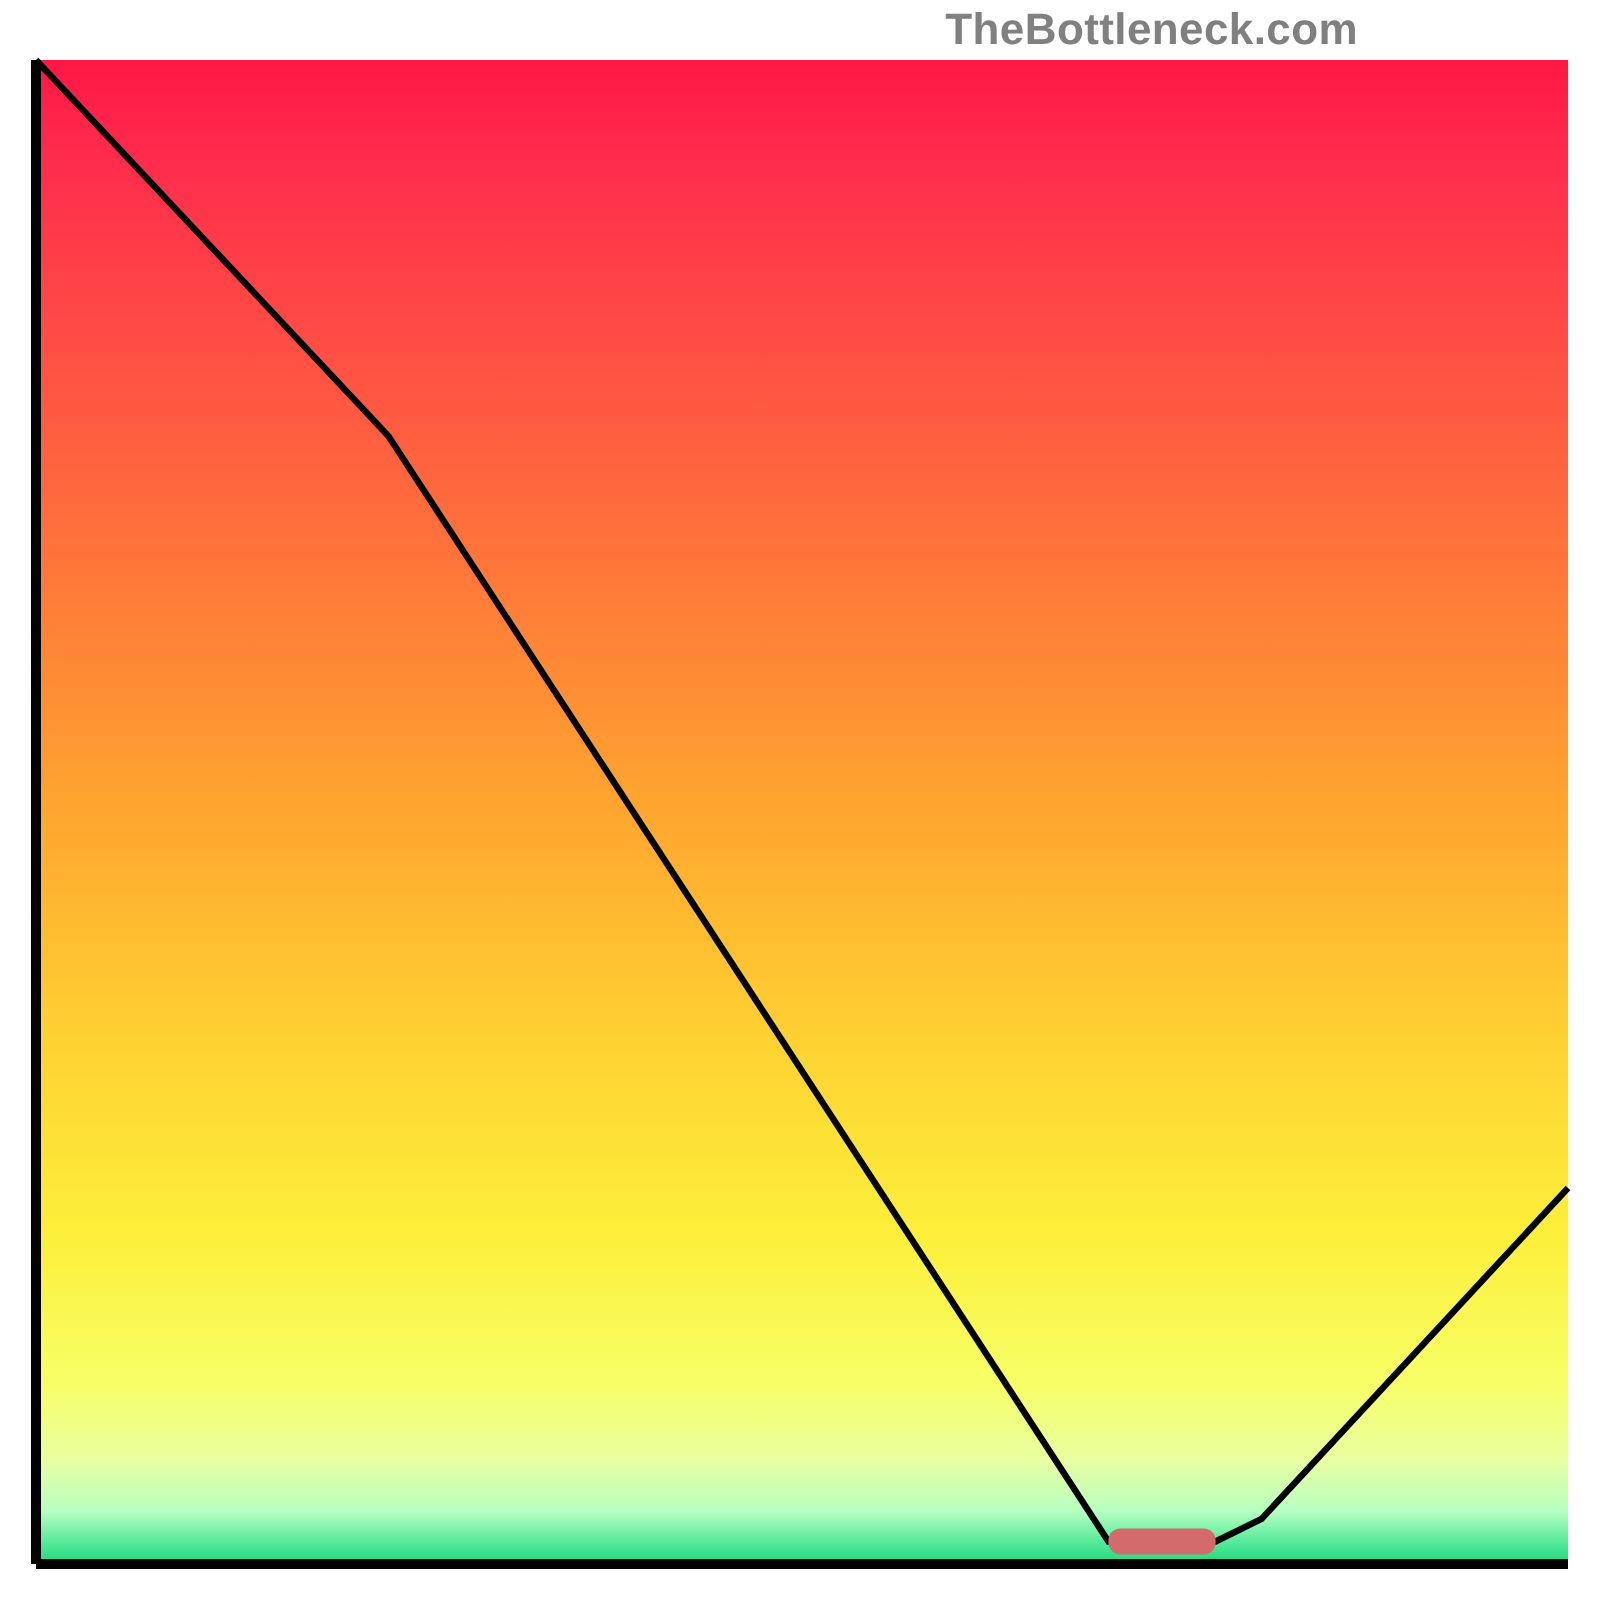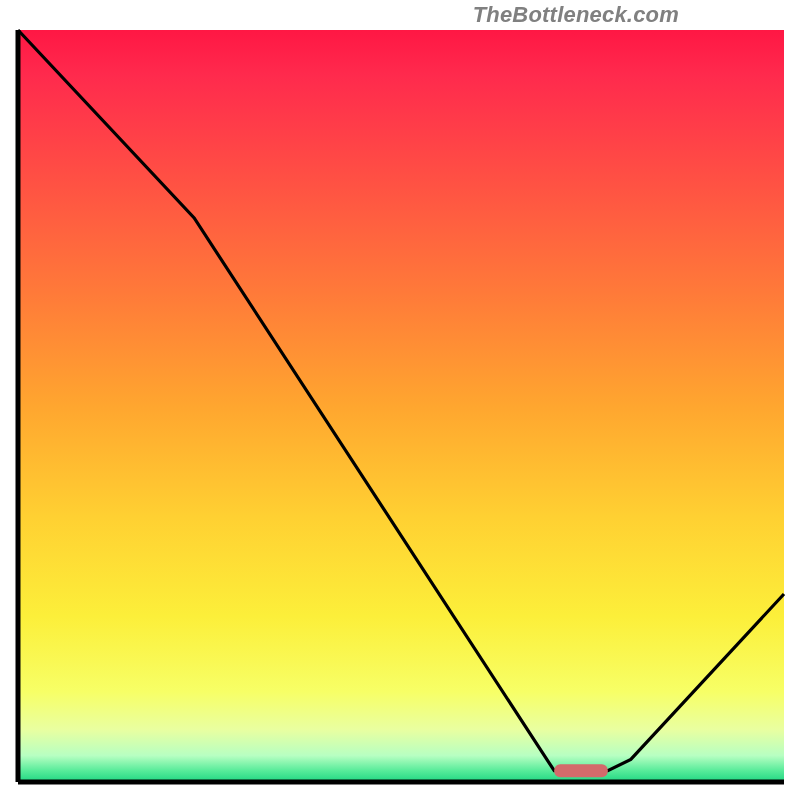--- a/index.html
+++ b/index.html
@@ -9,21 +9,20 @@
     height: 800px;
     background: #ffffff;
     font-family: Arial, Helvetica, sans-serif;
   }
   .frame {
     position: absolute;
     top: 0;
     left: 0;
     width: 689px;
     height: 800px;
-    font-style: italic;
   }
   .watermark {
     position: absolute;
     top: 2px;
     right: 10px;
     font-size: 22px;
     font-weight: 600;
     color: #808080;
     letter-spacing: 0.2px;
   }

